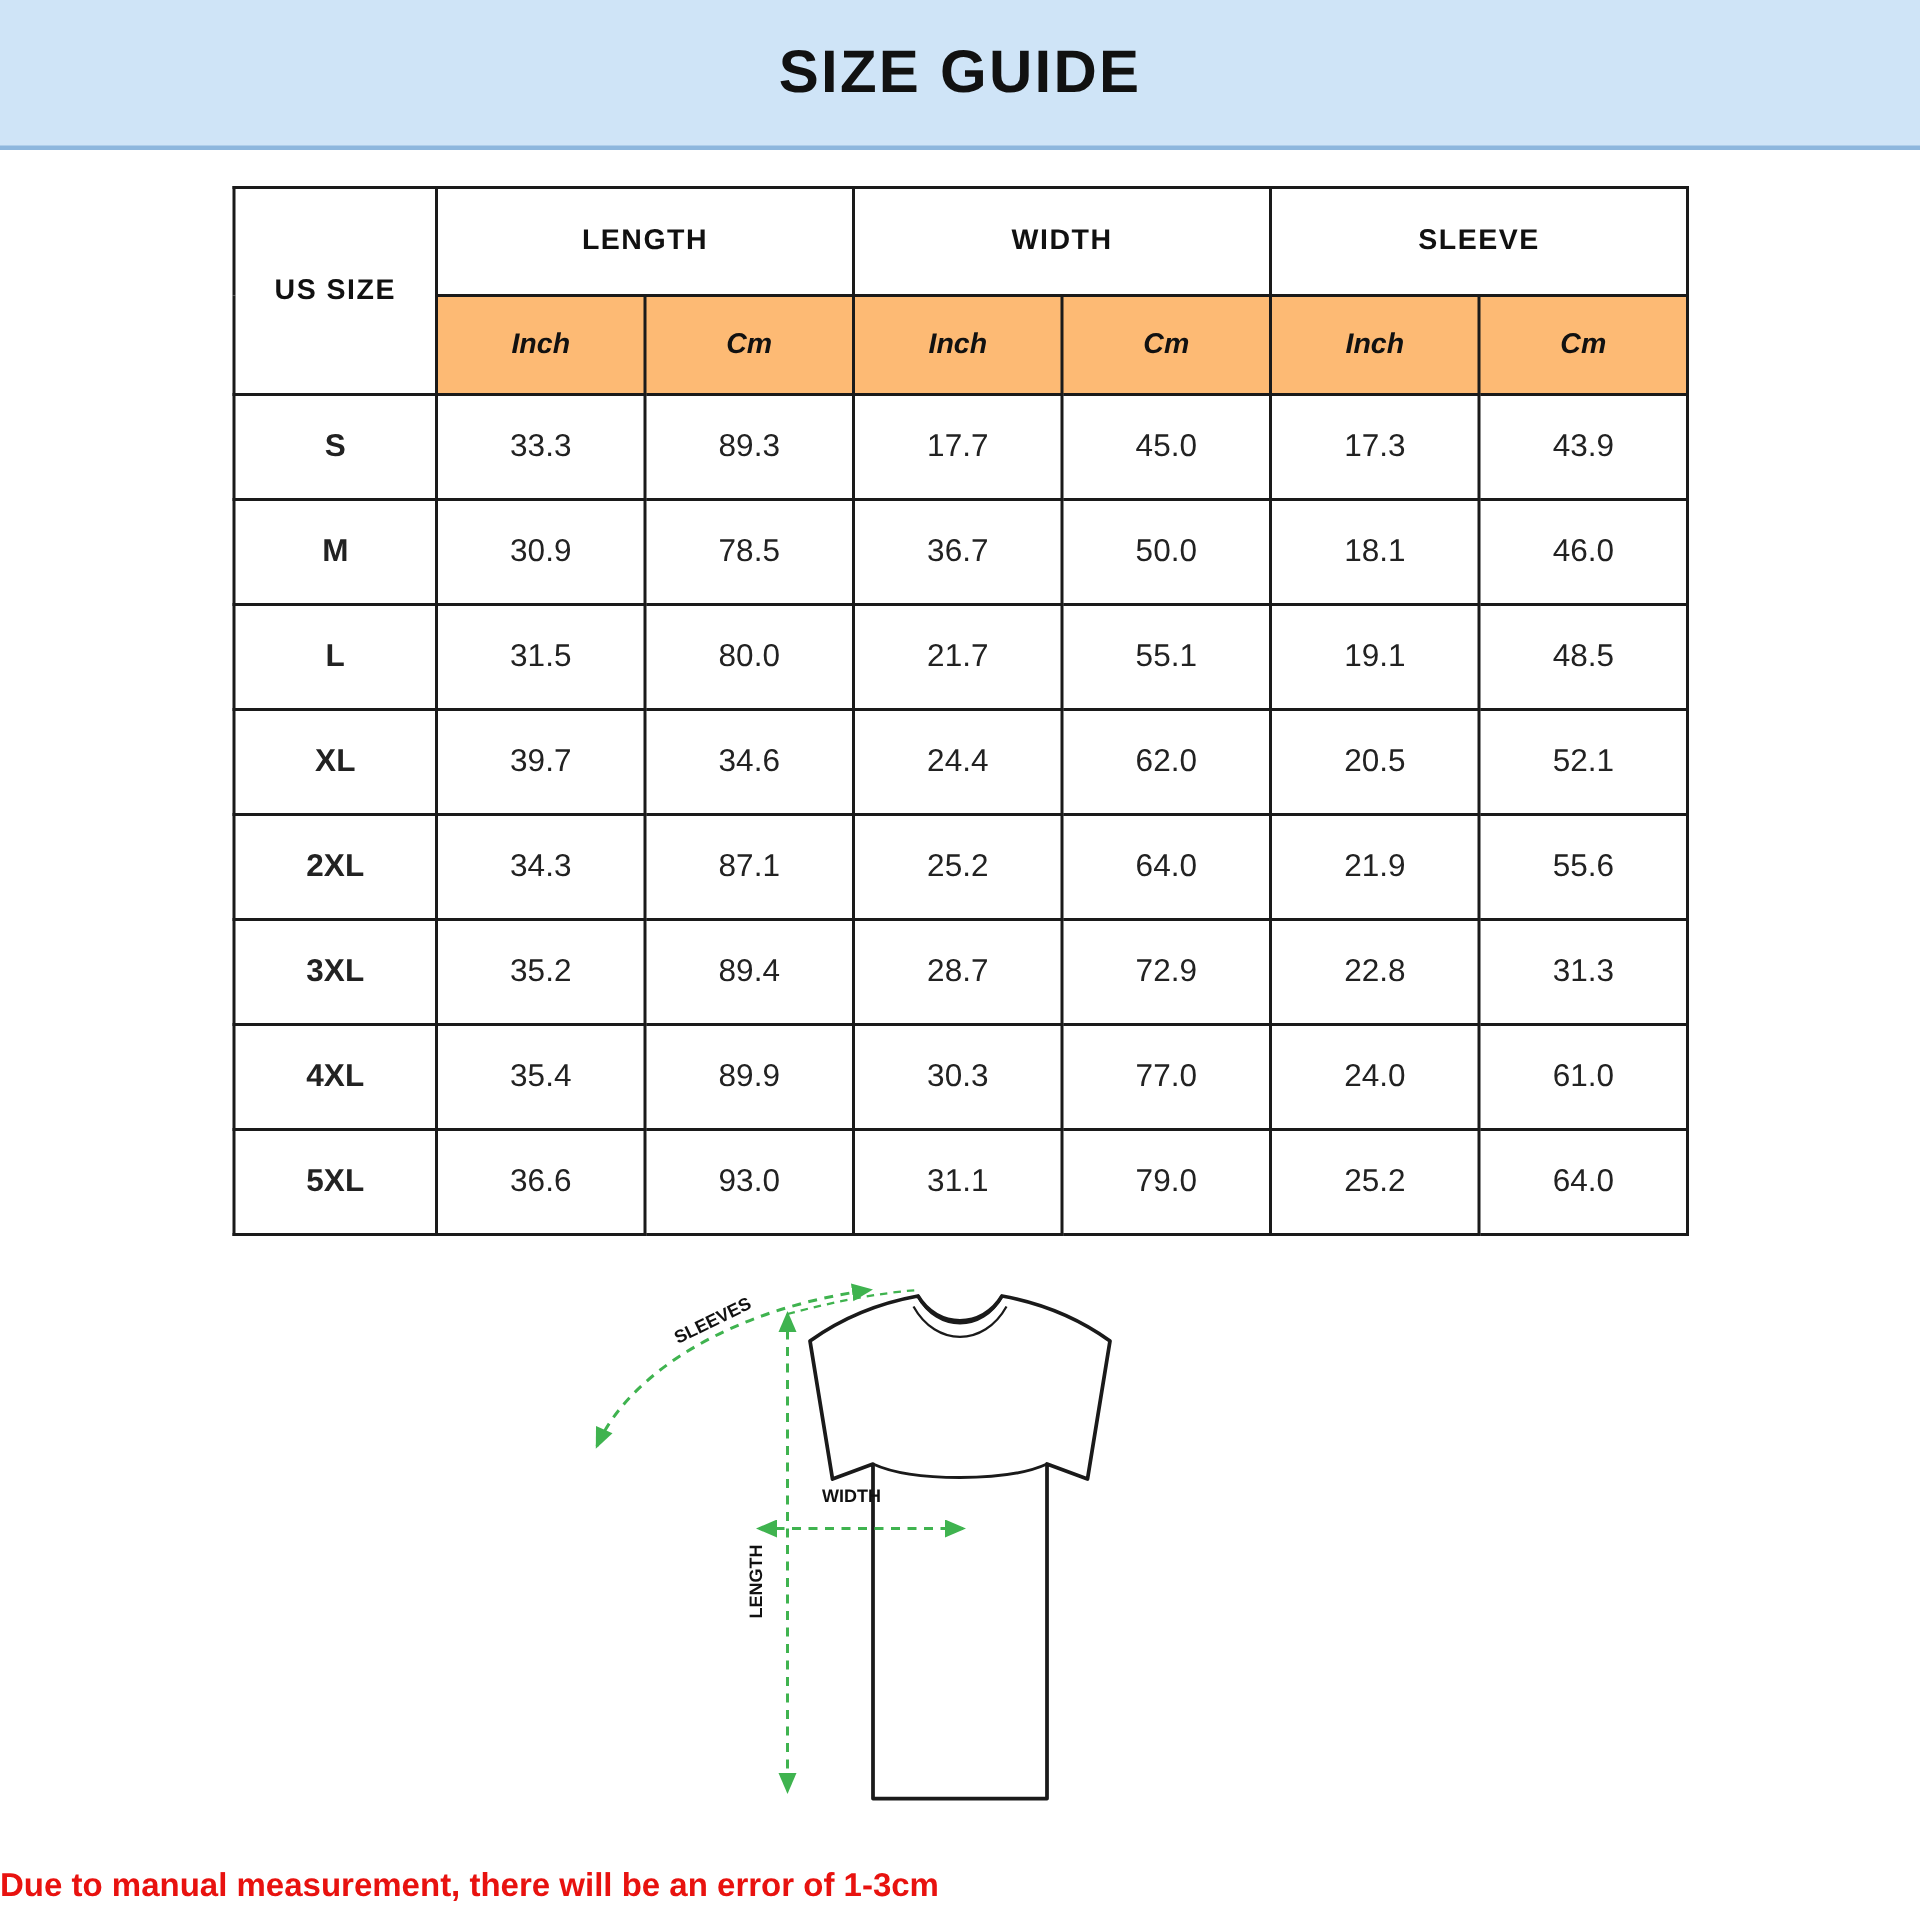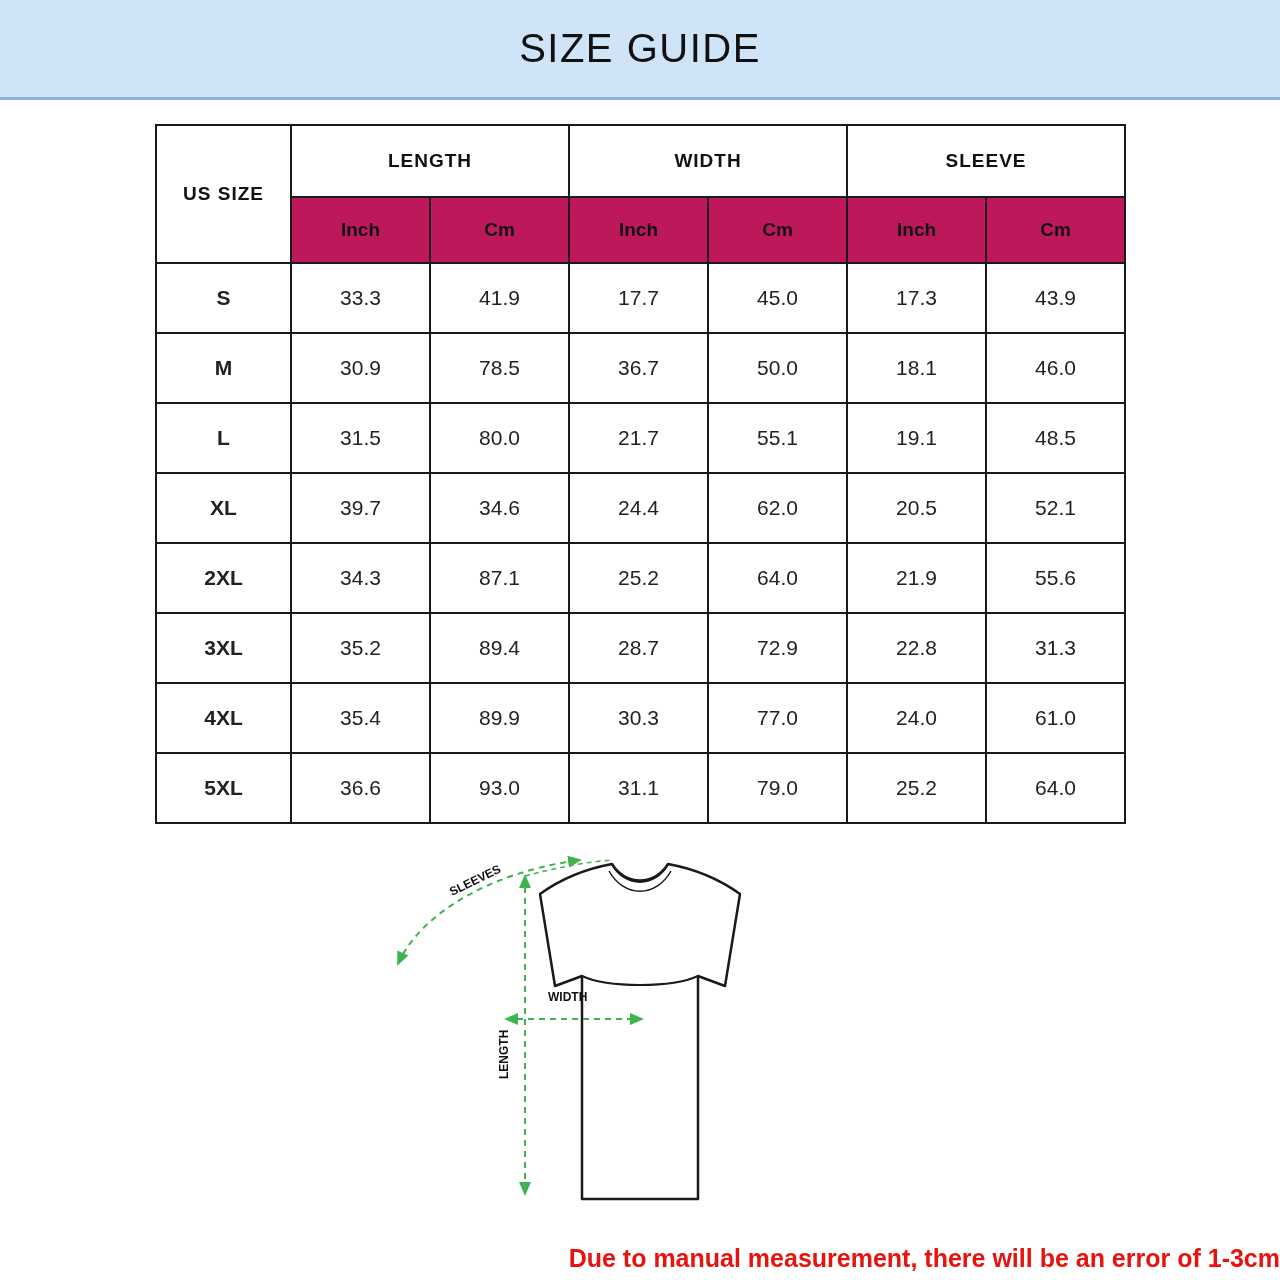--- a/index.html
+++ b/index.html
@@ -26,21 +26,21 @@
     height: 100px;
     background: #cfe4f7;
     display: flex;
     align-items: center;
     justify-content: center;
     border-bottom: 3px solid #8db6dd;
     box-sizing: border-box;
   }
   .banner-title {
     font-size: 40px;
-    font-weight: normal;
+    font-weight: bold;
     letter-spacing: 1.5px;
     color: #111111;
     font-family: "Liberation Sans", sans-serif;
   }
 
   
   .table-wrap {
     padding: 24px 155px 0 155px;
     box-sizing: border-box;
   }
@@ -61,21 +61,22 @@
     font-size: 19px;
     font-weight: bold;
     letter-spacing: 1px;
     background: #ffffff;
   }
   
   .unit-row th {
     height: 62px;
     font-size: 19px;
     font-weight: bold;
-    background: #be185d;
+    background: #fdba74;
+    font-style: italic;
   }
   
   .data-row td {
     height: 66px;
     font-size: 21px;
     background: #ffffff;
     color: #222222;
   }
   .data-row td.size-cell {
     font-weight: bold;
@@ -93,23 +94,23 @@
     height: 380px;
     margin-top: 30px;
   }
   .illustration svg {
     display: block;
     margin: 0 auto;
   }
 
   
   .footer-note {
-    text-align: right;
+    text-align: left;
     color: #e8120f;
-    font-size: 25px;
+    font-size: 22px;
     font-weight: bold;
     font-family: "Liberation Sans", sans-serif;
     margin-top: 10px;
   }
 </style>
 </head>
 <body>
 
 <div class="page">
 
@@ -141,21 +142,21 @@
           <th>Inch</th>
           <th>Cm</th>
           <th>Inch</th>
           <th>Cm</th>
         </tr>
       </thead>
       <tbody>
         <tr class="data-row">
           <td class="size-cell">S</td>
           <td>33.3</td>
-          <td>41.9</td>
+          <td>89.3</td>
           <td>17.7</td>
           <td>45.0</td>
           <td>17.3</td>
           <td>43.9</td>
         </tr>
         <tr class="data-row">
           <td class="size-cell">M</td>
           <td>30.9</td>
           <td>78.5</td>
           <td>36.7</td>

